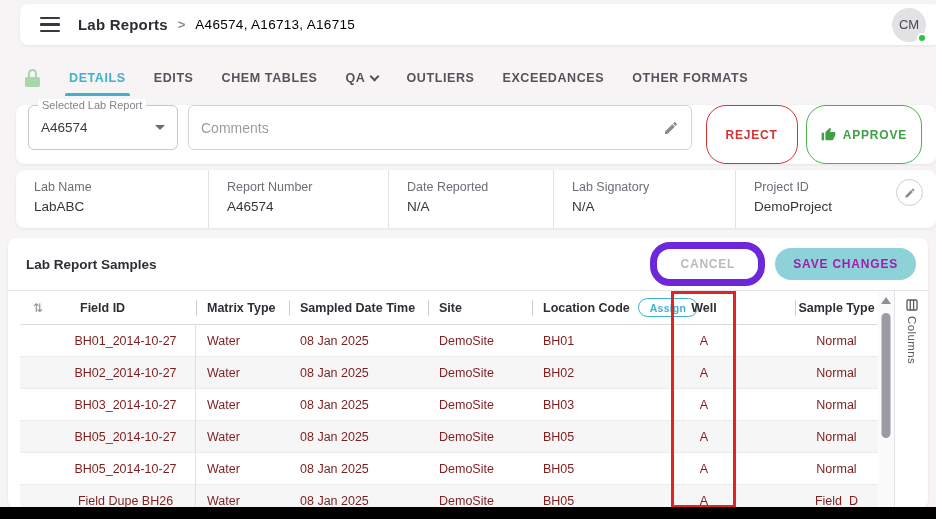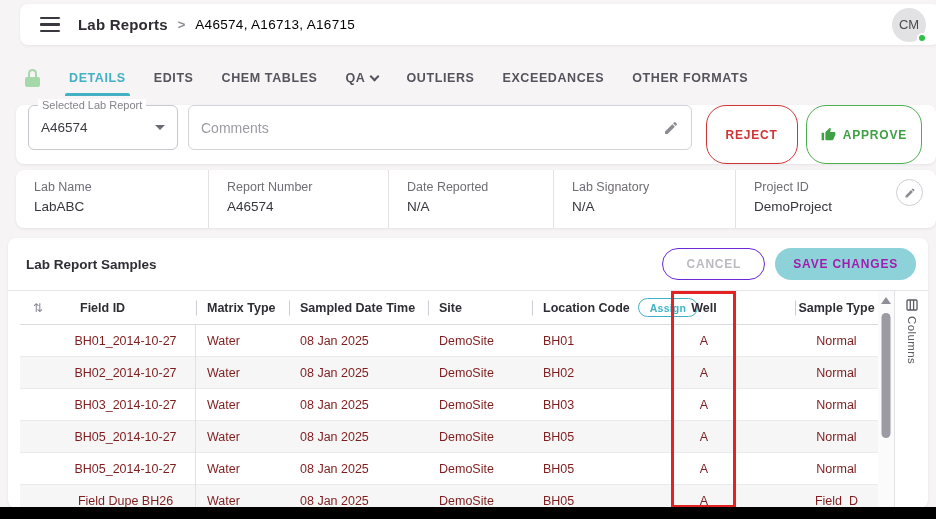--- a/index.html
+++ b/index.html
@@ -55,21 +55,21 @@
   .ic-1 { width:192px; } .ic-2 { width:180px; } .ic-3 { width:165px; } .ic-4 { width:182px; } .ic-5 { flex:1; position:relative; }
   .ilabel { font-size:12.5px; color:#6f6c76; margin-bottom:5px; }
   .ivalue { font-size:13.5px; font-weight:500; color:#38353e; }
   .editcircle { position:absolute; top:9px; right:13px; width:27px; height:27px; border:1px solid #cfcdd4; border-radius:50%; display:flex; align-items:center; justify-content:center; cursor:pointer; }
   .editcircle .icon-pencil { width:12px; height:12px; }
 
   
   .samplescard { top:238px; left:8px; width:920px; height:270px; overflow:hidden; }
   .sc-head { height:53px; display:flex; align-items:center; padding:0 12px 0 18px; border-bottom:1px solid #e6e4e8; }
   .sc-title { font-size:13.5px; font-weight:bold; color:#2f2d35; }
-  .btn-cancel { margin-left:auto; border:1px solid #6d28d9; color:#bcbac1; padding:8px 23px; }
+  .btn-cancel { margin-left:auto; border:7px solid #6d28d9; color:#bcbac1; padding:8px 23px; }
   .btn-save { margin-left:10px; border:none; background:#8ed2d9; color:#a21caf; padding:9px 18px; }
 
   .table-wrap { position:absolute; top:53px; left:12px; right:0; bottom:0; display:flex; }
   .tbl { width:858px; flex:none; }
   .grid { display:grid; grid-template-columns:36px 140px 93px 139px 104px 141px 62px 60px 1fr; align-items:center; }
   .thead { height:34px; border-bottom:1px solid #dddbe0; font-size:12.5px; font-weight:bold; color:#2f2d35; }
   .th { padding-left:11px; display:flex; align-items:center; position:relative; white-space:nowrap; }
   .th.sep::before { content:""; position:absolute; left:0; top:50%; transform:translateY(-50%); width:1px; height:15px; background:#cfcdd4; }
   .th-sort { justify-content:center; padding-left:0; color:#8a8892; font-size:12px; font-weight:normal; cursor:pointer; }
   .th-fid { padding-left:24px; }

